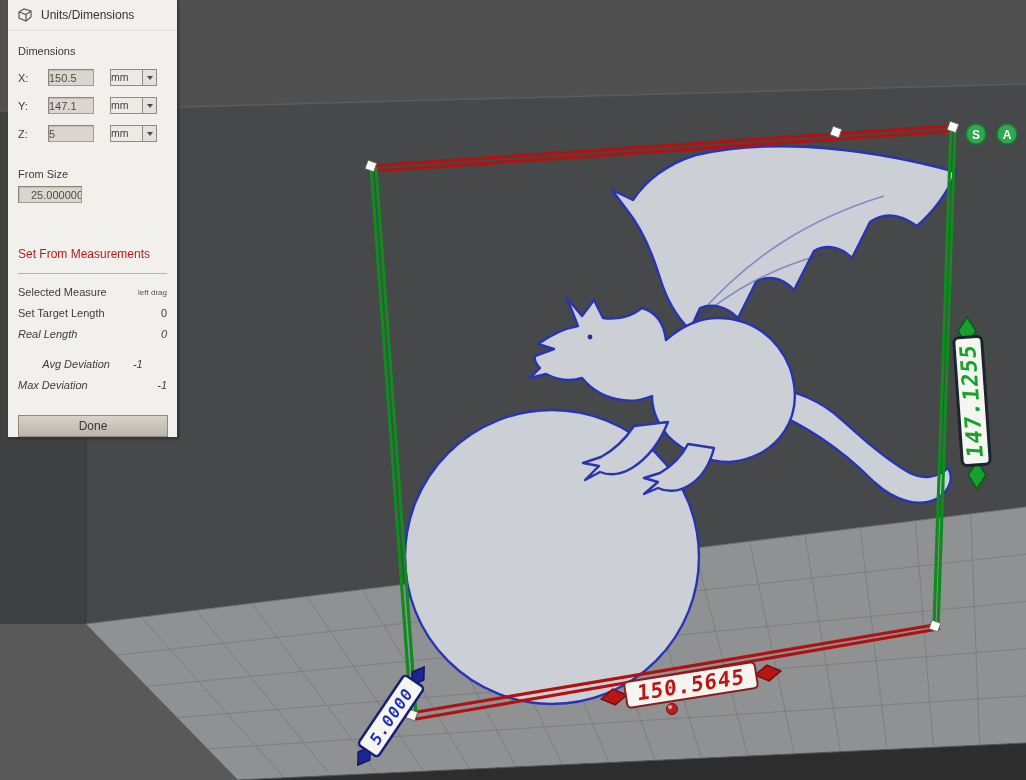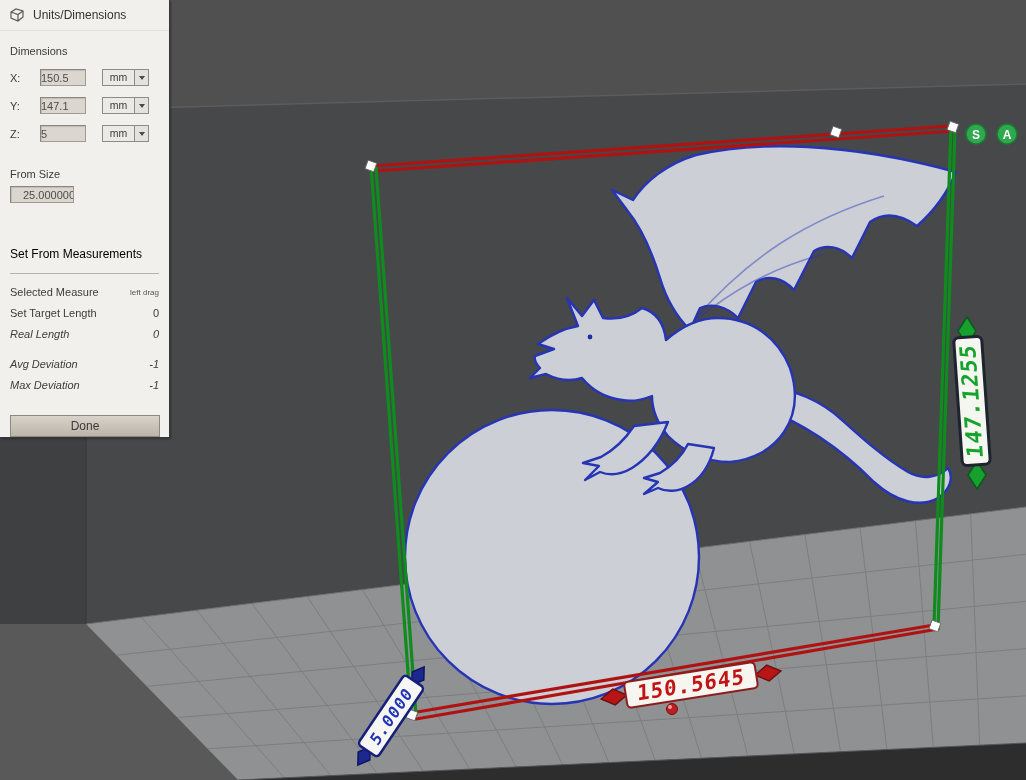--- a/index.html
+++ b/index.html
@@ -6,50 +6,50 @@
   body{
     width:1026px;height:780px;position:relative;overflow:hidden;
     background:#47494b;font-family:"Liberation Sans",sans-serif;
   }
   
   #scene{position:absolute;left:0;top:0;}
   .digital{font-family:"DejaVu Sans Mono",monospace;font-weight:bold;letter-spacing:1px;}
   .badge-text{font-family:"Liberation Sans",sans-serif;font-weight:bold;}
   
   #panel{
-    position:absolute;left:0;top:0;width:170px;height:438px;box-sizing:border-box;
+    position:absolute;left:8px;top:0;width:170px;height:438px;box-sizing:border-box;
     background:#f2f0ec;color:#3c3c3c;z-index:5;
     border-right:1px solid #35373a;border-bottom:1px solid #35373a;
     box-shadow:1px 1px 2px rgba(0,0,0,.35);
   }
   .panel-header{height:30px;display:flex;align-items:center;gap:8px;padding:0 10px;border-bottom:1px solid #e2e0db;}
   .panel-title{font-size:12px;color:#333;}
   .panel-body{padding:10px 10px 0;}
   .sec-label{font-size:11px;color:#3a3a3a;margin:4px 0 12px;}
   .dim-row{display:flex;align-items:center;margin-bottom:11px;}
   .dim-axis{width:30px;font-size:11px;}
   .num-input{
     width:46px;height:17px;box-sizing:border-box;background:#dbd7cf;
     border:1px solid #a09c94;border-top-color:#8a867e;border-left-color:#8a867e;
     box-shadow:inset 1px 1px 1px rgba(0,0,0,.12);
     font-size:11px;text-align:left;color:#4c4c4c;font-family:inherit;padding:0;margin-right:16px;
   }
   .grid-input{width:64px;text-align:left;padding-left:12px;margin:2px 0 0;}
   .dropdown{width:47px;height:17px;background:#eceae6;border:1px solid #8f8b85;display:flex;align-items:stretch;box-sizing:border-box;cursor:default;}
-  .dd-label{flex:1;text-align:center;font-size:10.5px;line-height:15px;}
+  .dd-label{flex:1;font-size:10.5px;line-height:15px;}
   .dd-btn{width:13px;border-left:1px solid #8f8b85;display:flex;align-items:center;justify-content:center;background:#e4e2de;}
   .dd-arrow{width:0;height:0;border-left:3.5px solid transparent;border-right:3.5px solid transparent;border-top:4px solid #4a4a4a;}
   .grid-label{margin-top:26px;margin-bottom:4px;}
-  .section-title{font-size:12px;margin-top:44px;color:#000000;}
+  .section-title{font-size:12px;margin-top:44px;color:#b91c1c;}
   hr.sep{border:0;border-top:1px solid #b5b3af;margin:12px 0 12px;}
   .m-row{display:flex;justify-content:space-between;align-items:center;font-size:11px;margin-bottom:9px;}
   .m-row .val{color:#3c3c3c;}
   .m-row.small-val .val{font-size:8px;color:#555;}
   .m-row.em,.m-row.em .val{font-style:italic;gap:23px;}
-  .m-row.gap{margin-top:18px;}
+  .m-row.gap{margin-top:18px;justify-content:center;}
   .done-btn{
     display:block;margin:24px 0 0;width:150px;height:22px;
     background:linear-gradient(#d8d2ca,#bab4aa);border:1px solid #8d897f;
     font-size:12px;color:#3a3a3a;font-family:Liberation Sans, sans-serif;cursor:default;
   }
 </style>
 </head>
 <body>
 
 <svg id="scene" width="1026" height="780" viewBox="0 0 1026 780">

